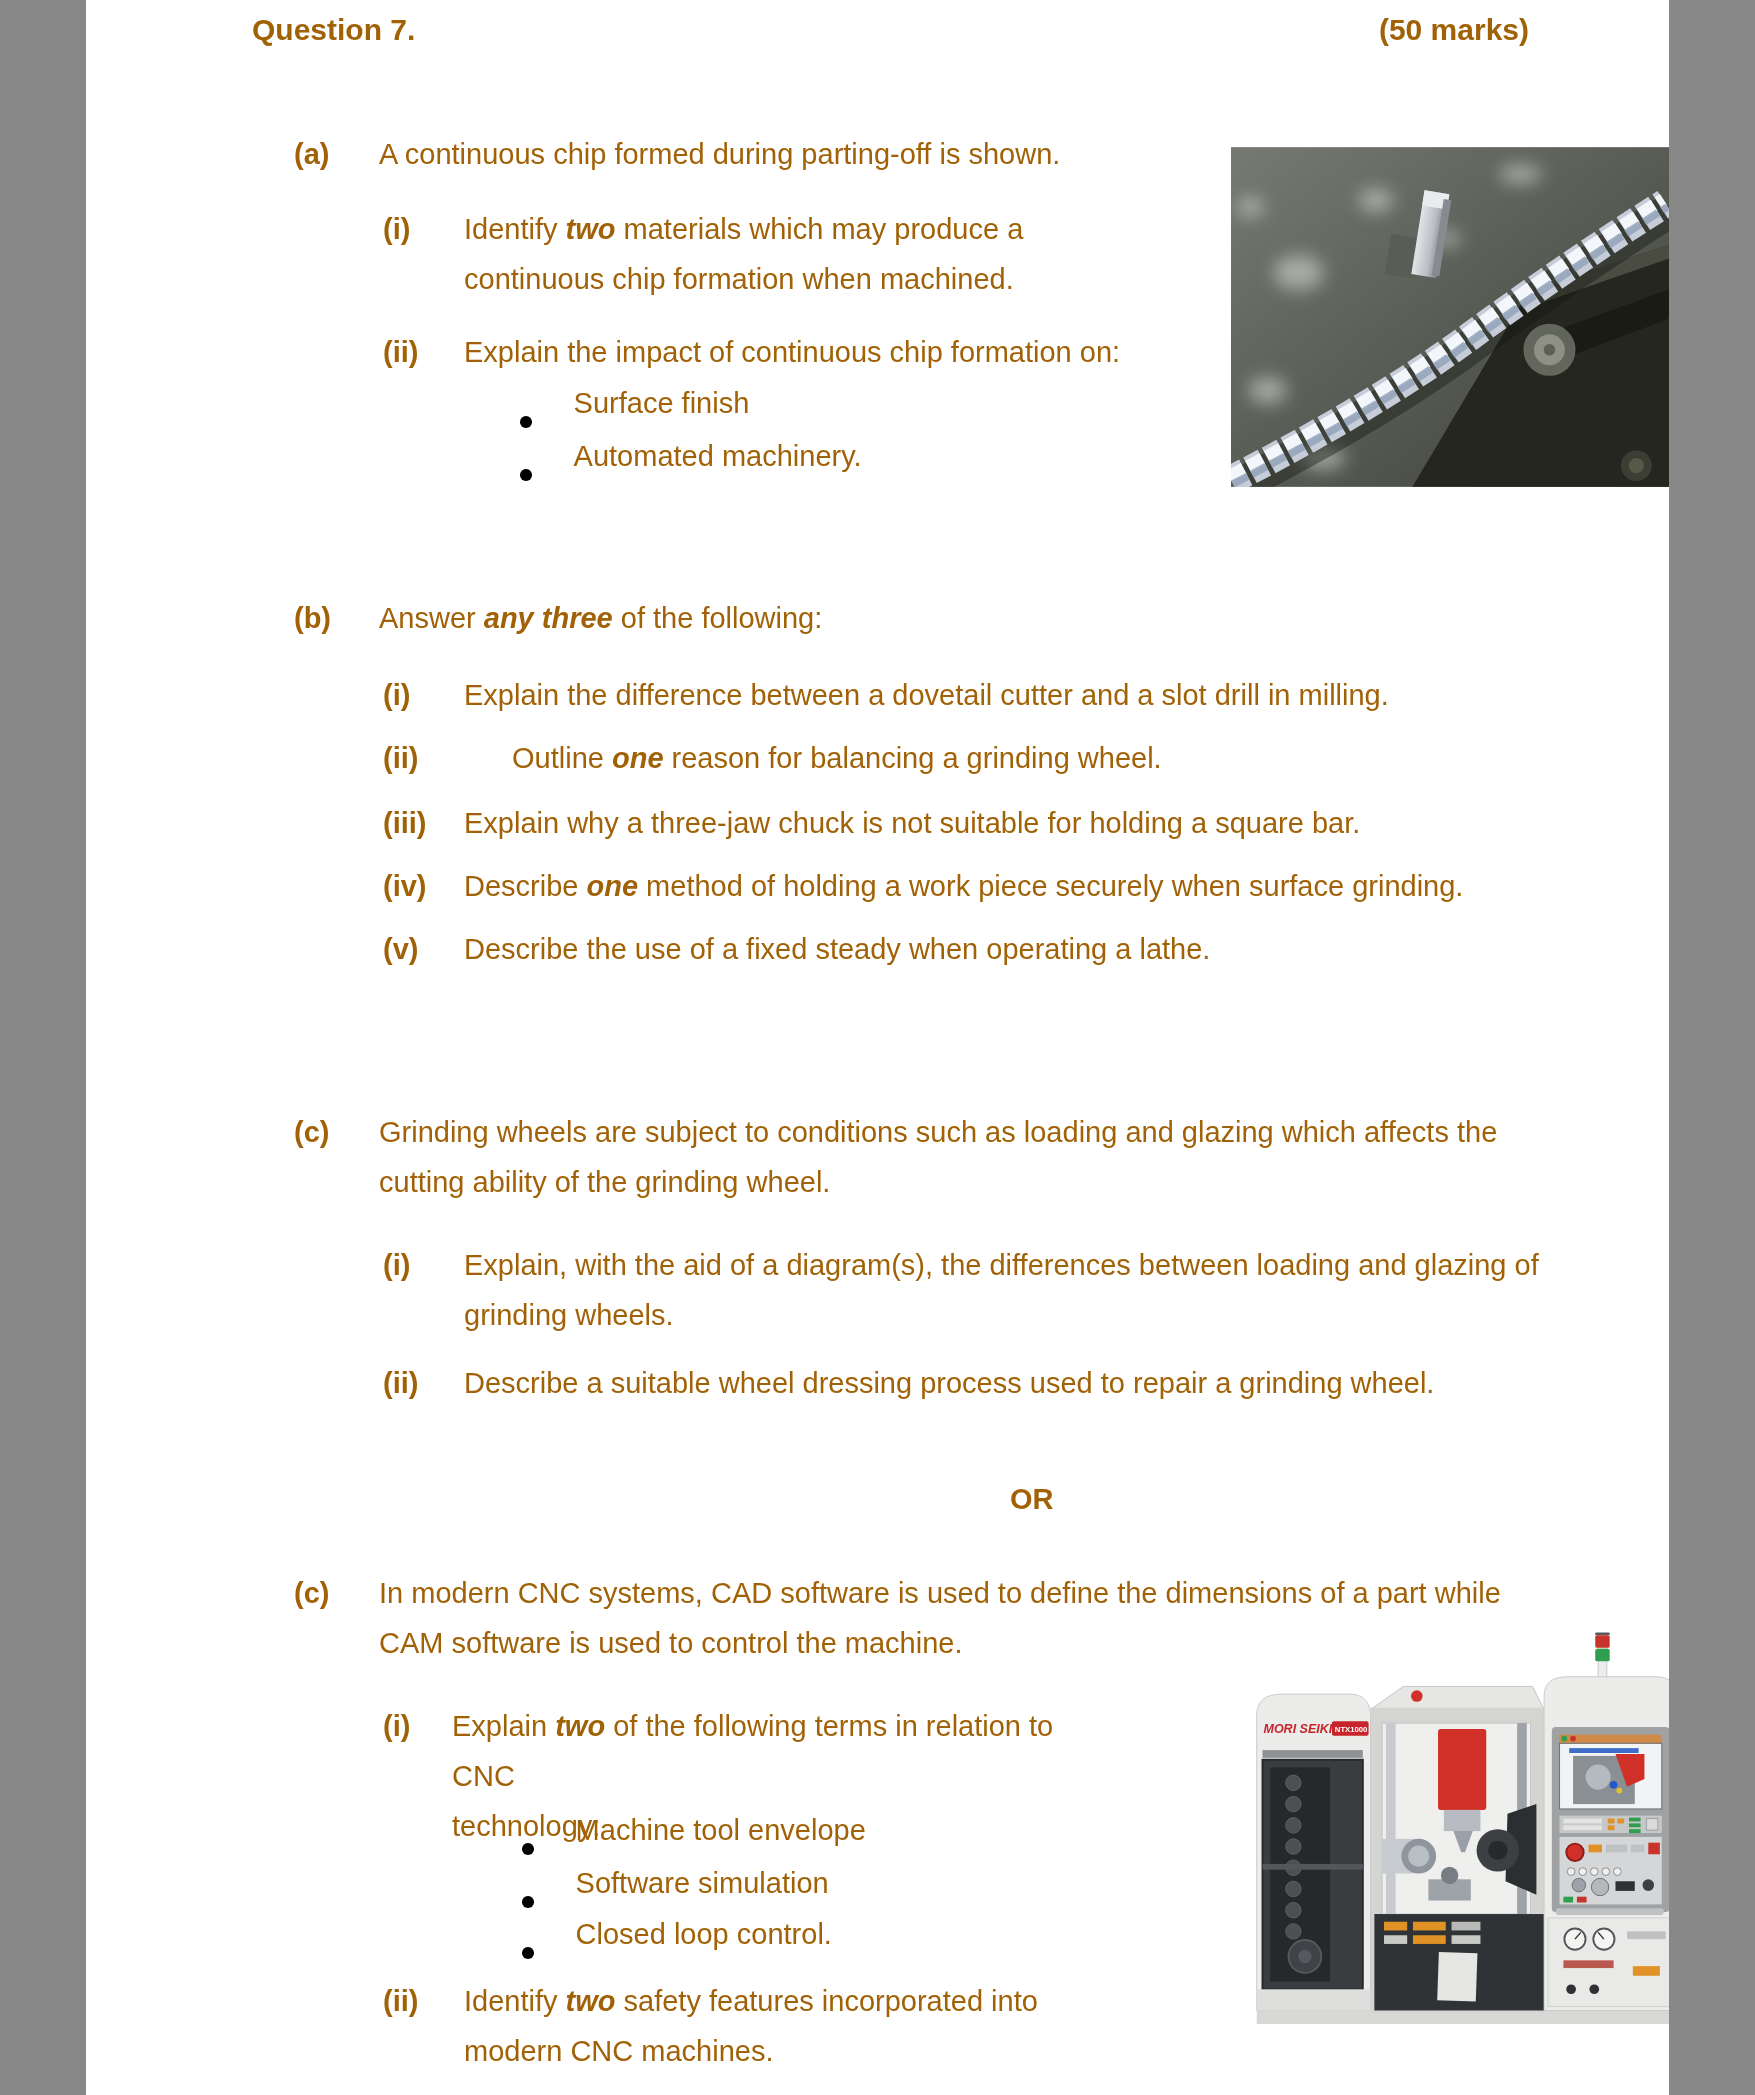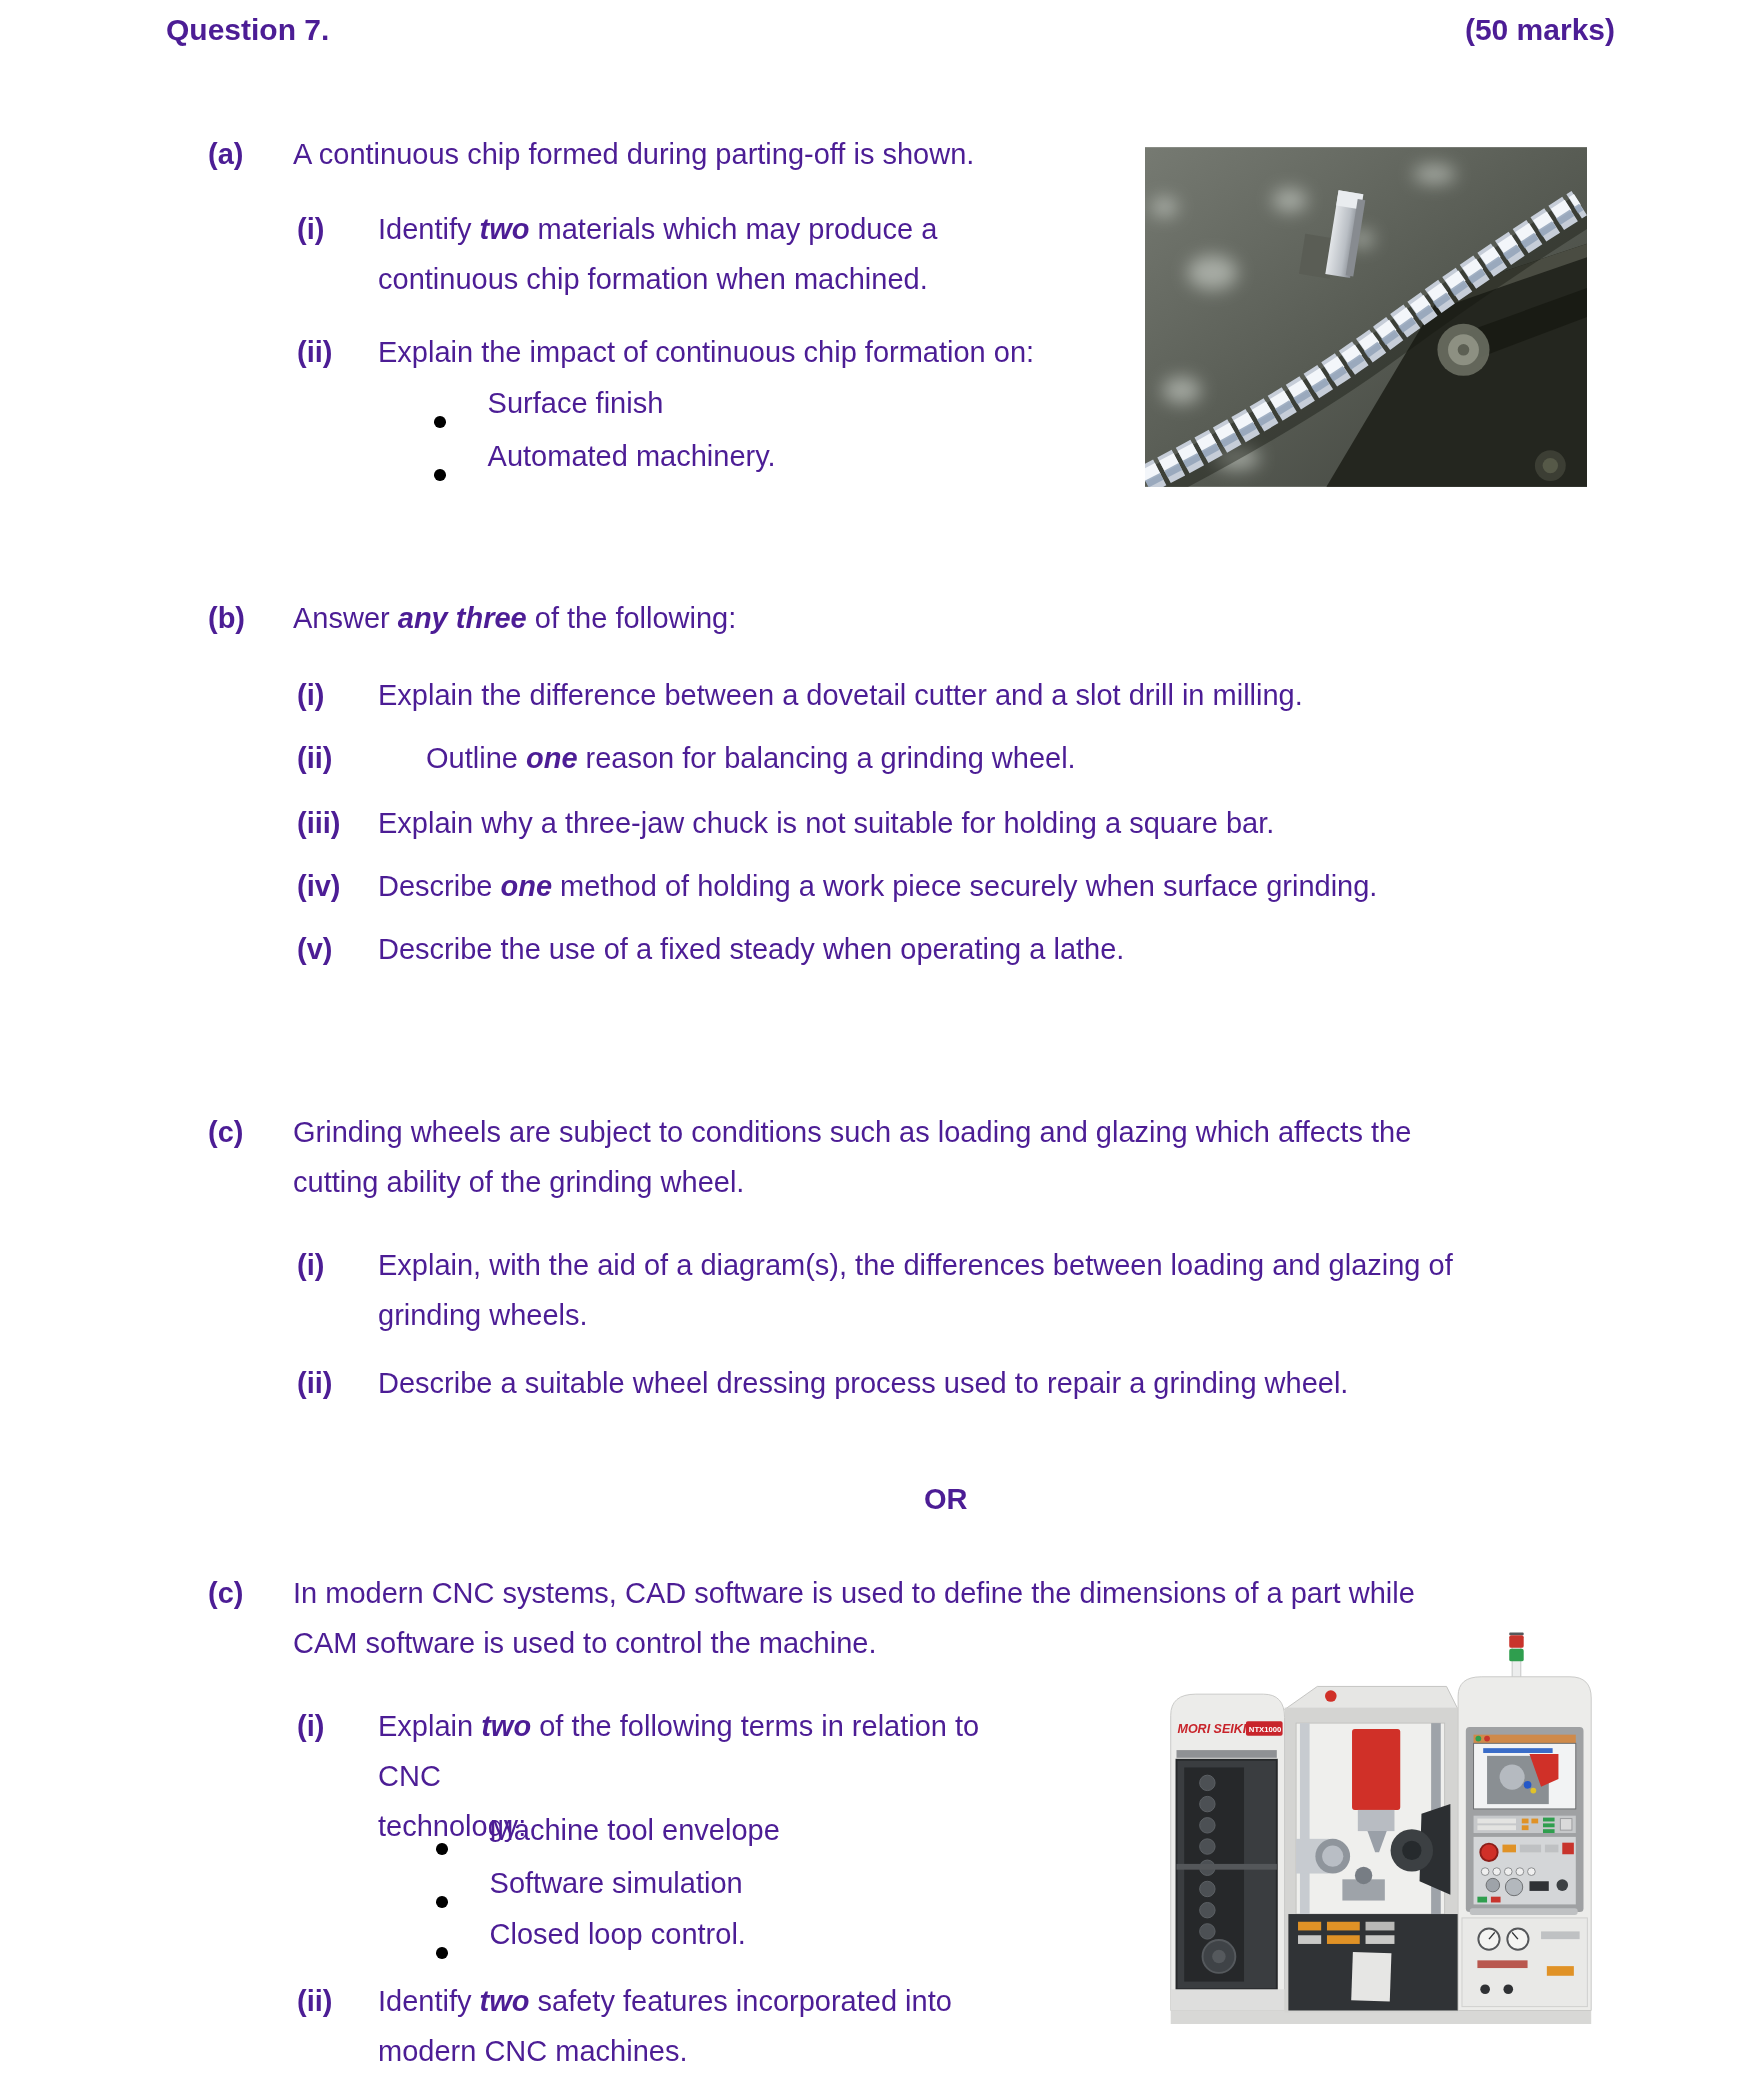--- a/index.html
+++ b/index.html
@@ -1,21 +1,21 @@
 <!DOCTYPE html>
 <html><head>
 <meta charset="utf-8">
 <style>
   html,body{margin:0;padding:0;background:#888;}
   .page{
     position:relative;
-    width:1755px;height:2095px;
+    width:1583px;height:2095px;
     background:#ffffff;
     font-family:"Liberation Sans",sans-serif;
-    font-size:29px;color:#4c1d95;
+    font-size:29px;color:#a16207;
     overflow:hidden;
     margin:0 auto;
   }
   .b{font-weight:bold;font-style:italic;}
   .hdr{position:absolute;top:9.7px;font-weight:bold;font-size:30px;line-height:39px;}
   .lbl{position:absolute;font-weight:bold;line-height:50px;}
   .txt{position:absolute;line-height:50px;}
   .line{display:block;}
   .bullet{position:absolute;display:flex;align-items:flex-end;line-height:50px;}
   .dot{width:11.6px;height:11.6px;border-radius:50%;background:#000;margin-right:42px;flex:none;}
@@ -141,21 +141,21 @@
 
   <div class="or" style="left:924px;top:1474px;">OR</div>
 
   <div class="lbl" style="left:208px;top:1568px;">(c)</div>
   <div class="txt" style="left:293px;top:1568px;width:1313px;">
     <span class="line">In modern CNC systems, CAD software is used to define the dimensions of a part while</span>
     <span class="line">CAM software is used to control the machine.</span>
   </div>
 
   <div class="lbl" style="left:297px;top:1701px;">(i)</div>
-  <div class="txt" style="left:378px;top:1701px;width:618px;">
+  <div class="txt" style="left:366px;top:1701px;width:618px;">
     <span class="line"><span>Explain </span><span class="b">two</span><span> of the following terms in relation to CNC</span></span>
     <span class="line">technology:</span>
   </div>
 
   <div class="bullet" style="left:436px;top:1805px;">
       <span class="dot"></span>
       <span>Machine tool envelope</span>
     </div>
   <div class="bullet" style="left:436px;top:1858px;">
       <span class="dot"></span>

